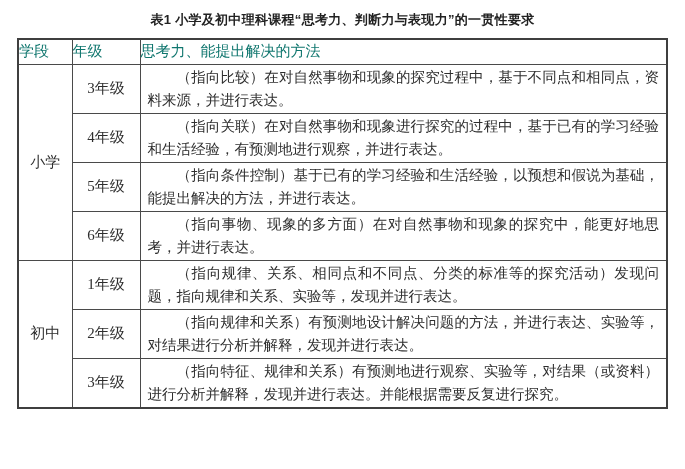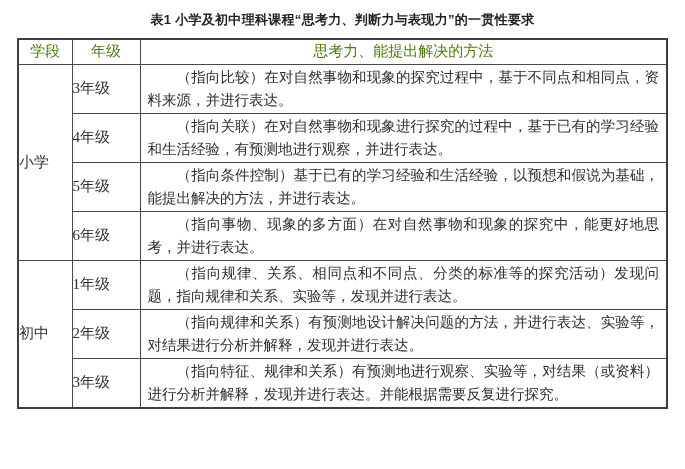--- a/index.html
+++ b/index.html
@@ -34,26 +34,26 @@
   }
   th, td {
     border: 1px solid #4a4a4a;
     padding: 0;
     vertical-align: middle;
   }
   th {
     height: 25px;
     font-weight: normal;
     font-size: 15px;
-    text-align: center;
-    color: #4d7c0f;
+    text-align: left;
+    color: #0f766e;
   }
   tr.body-row { height: 49px; }
   td.stage, td.grade {
-    text-align: left;
+    text-align: center;
     font-size: 15px;
   }
   td.target {
     padding: 1px 7px 1px 7px;
   }
   td.target p {
     margin: 0;
     font-size: 14.5px;
     line-height: 23px;
     text-align: justify;

